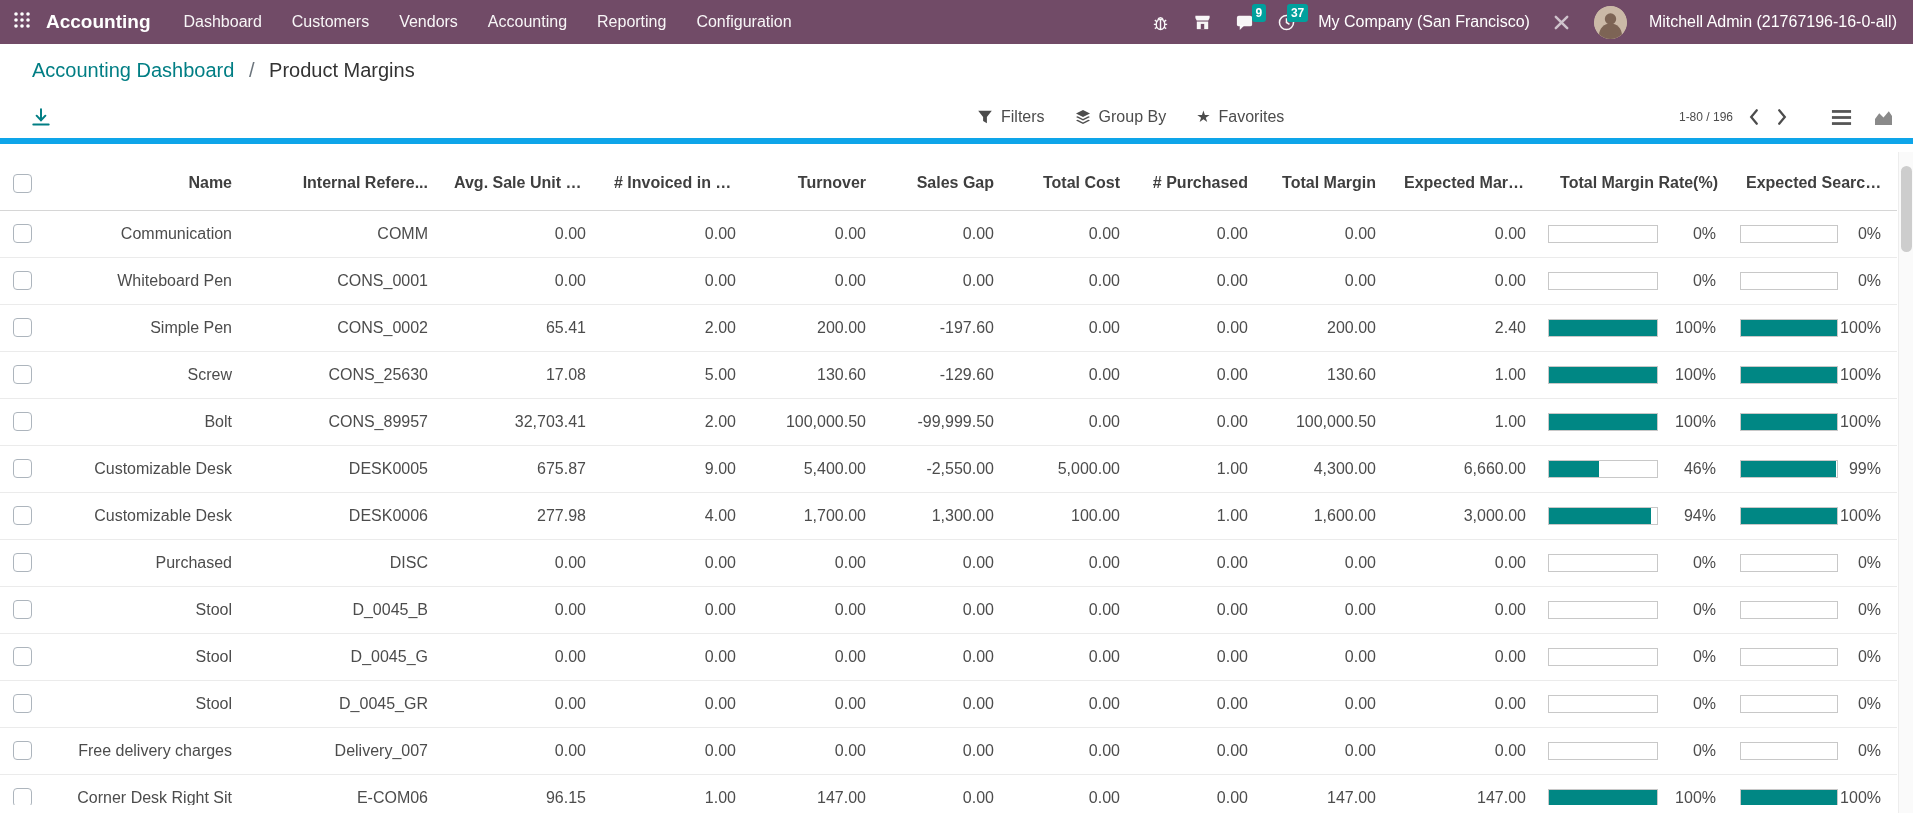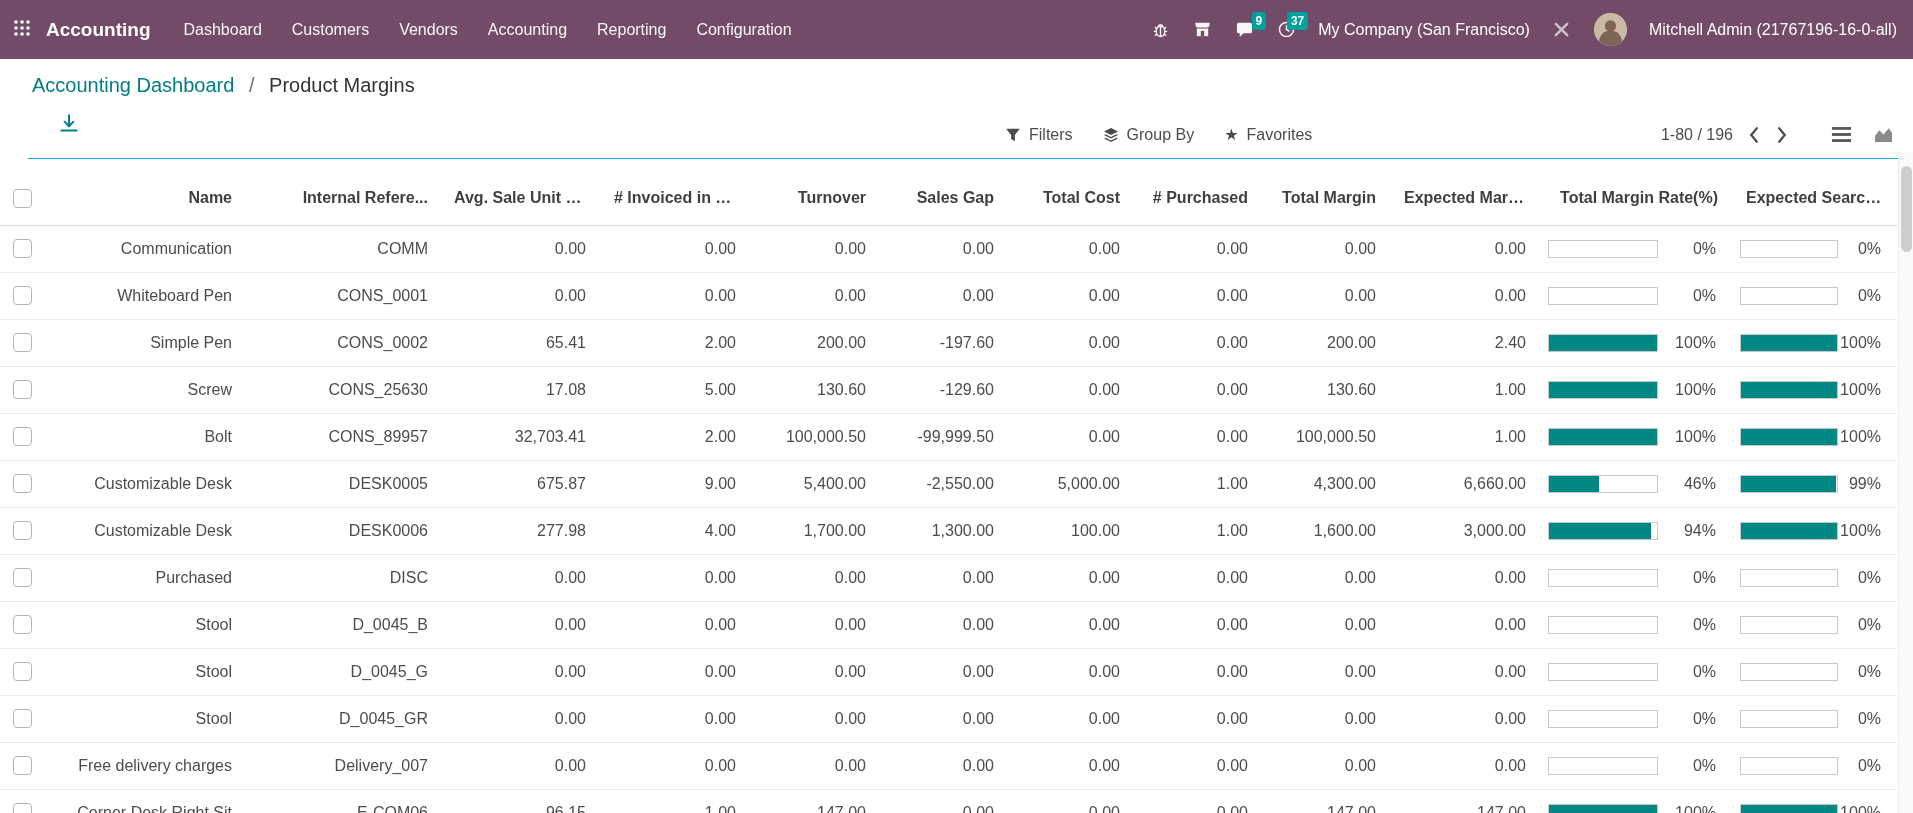--- a/index.html
+++ b/index.html
@@ -1,21 +1,21 @@
 <!DOCTYPE html>
 <html style="--topbar-bg: #714B67; --accent: #017E84; --bar-fill: #008784; --badge-bg: #00A09D;"><head>
 <meta charset="utf-8">
 <style>
   * { box-sizing: border-box; }
   html, body { margin: 0; padding: 0; width: 1913px; height: 813px; overflow: hidden; background: #fff;
     font-family: "Liberation Sans", sans-serif; color: #4c4c4c; }
   .app { position: relative; width: 1913px; height: 813px; }
 
   
-  .topbar { height: 59px; background: var(--topbar-bg); display: flex; align-items: center; color: #fff; }
+  .topbar { height: 44px; background: var(--topbar-bg); display: flex; align-items: center; color: #fff; }
   .apps-btn { width: 44px; height: 52px; display: flex; align-items: center; justify-content: center; cursor: pointer; color: #fff; }
   .brand { font-size: 19px; font-weight: 700; margin: 0 18px 0 2px; cursor: pointer; }
   .menu { display: flex; height: 52px; }
   .menu-item { padding: 0 15px; line-height: 52px; font-size: 16px; color: rgba(255,255,255,0.95); cursor: pointer; white-space: nowrap; }
   .topbar-right { margin-left: auto; display: flex; align-items: center; gap: 22px; padding-right: 16px; }
   .icon-wrap { position: relative; width: 20px; height: 20px; color: rgba(255,255,255,0.95); cursor: pointer; display:flex; align-items:center; justify-content:center; }
   .icon-wrap svg { width: 19px; height: 19px; display: block; }
   .badge { position: absolute; top: -8px; right: -12px; background: var(--badge-bg); color: #fff; font-size: 12px;
     line-height: 1; padding: 3px 4px; border-radius: 3px; font-weight: 700; }
   .topbar-text { font-size: 16px; color: #fff; white-space: nowrap; cursor: pointer; }
@@ -30,30 +30,30 @@
   .bc-sep { color: #6c757d; margin: 0 9px; }
   .bc-current { color: #333; }
   .searchbox { margin-left: auto; width: 941px; height: 38px; border: 1px solid #d8dadd; background: #fff;
     display: flex; align-items: center; padding: 0 10px; }
   .searchbox input { border: none; outline: none; flex: 1; font-size: 16px; color: #333; font-family: inherit; background: transparent; }
   .searchbox input::placeholder { color: #9aa0a6; }
   .search-icon { color: #4c4c4c; width: 21px; height: 21px; cursor: pointer; }
   .search-icon svg { width: 21px; height: 21px; display: block; }
 
   
-  .control-bar { height: 48px; position: relative; display: flex; border-bottom: 1px solid #0ea5e9; margin-left: 28px; }
+  .control-bar { height: 48px; position: relative; display: flex; align-items: center; border-bottom: 6px solid #0ea5e9; }
   .export-btn { margin-left: 30px; background: none; border: none; padding: 0; color: var(--accent); cursor: pointer; width: 24px; height: 24px; }
   .export-btn svg { width: 22px; height: 22px; display: block; }
   .search-actions { position: absolute; left: 977px; top: 0; height: 100%; display: flex; align-items: center; gap: 30px; }
   .ctl-btn { display: flex; align-items: center; gap: 8px; background: none; border: none; padding: 0; cursor: pointer;
     font-size: 16px; color: #4c4c4c; font-family: inherit; white-space: nowrap; }
   .ctl-btn svg { width: 16px; height: 16px; display: block; color: #4c4c4c; }
   .star-glyph { font-size: 16px; line-height: 1; }
   .pager-group { margin-left: auto; display: flex; align-items: center; gap: 10px; padding-right: 18px; }
-  .pager-range { font-size: 16px; color: #4c4c4c; margin-right: 4px; white-space: nowrap; }
+  .pager-range { font-size: 12px; color: #4c4c4c; margin-right: 4px; white-space: nowrap; }
   .pager-btn { background: none; border: none; padding: 0; width: 18px; height: 20px; color: #4c4c4c; cursor: pointer; }
   .pager-btn svg { width: 14px; height: 18px; display: block; }
   .view-switch { display: flex; gap: 20px; margin-left: 28px; align-items: center; }
   .view-btn { background: none; border: none; padding: 0; cursor: pointer; width: 22px; height: 18px; }
   .view-btn svg { width: 21px; height: 17px; display: block; }
   .view-btn.active { color: #555; }
   .view-btn.inactive { color: #8a8a8a; }
 
   
   .table-wrap { position: relative; padding-top: 13px; height: 661px; overflow: hidden; }

